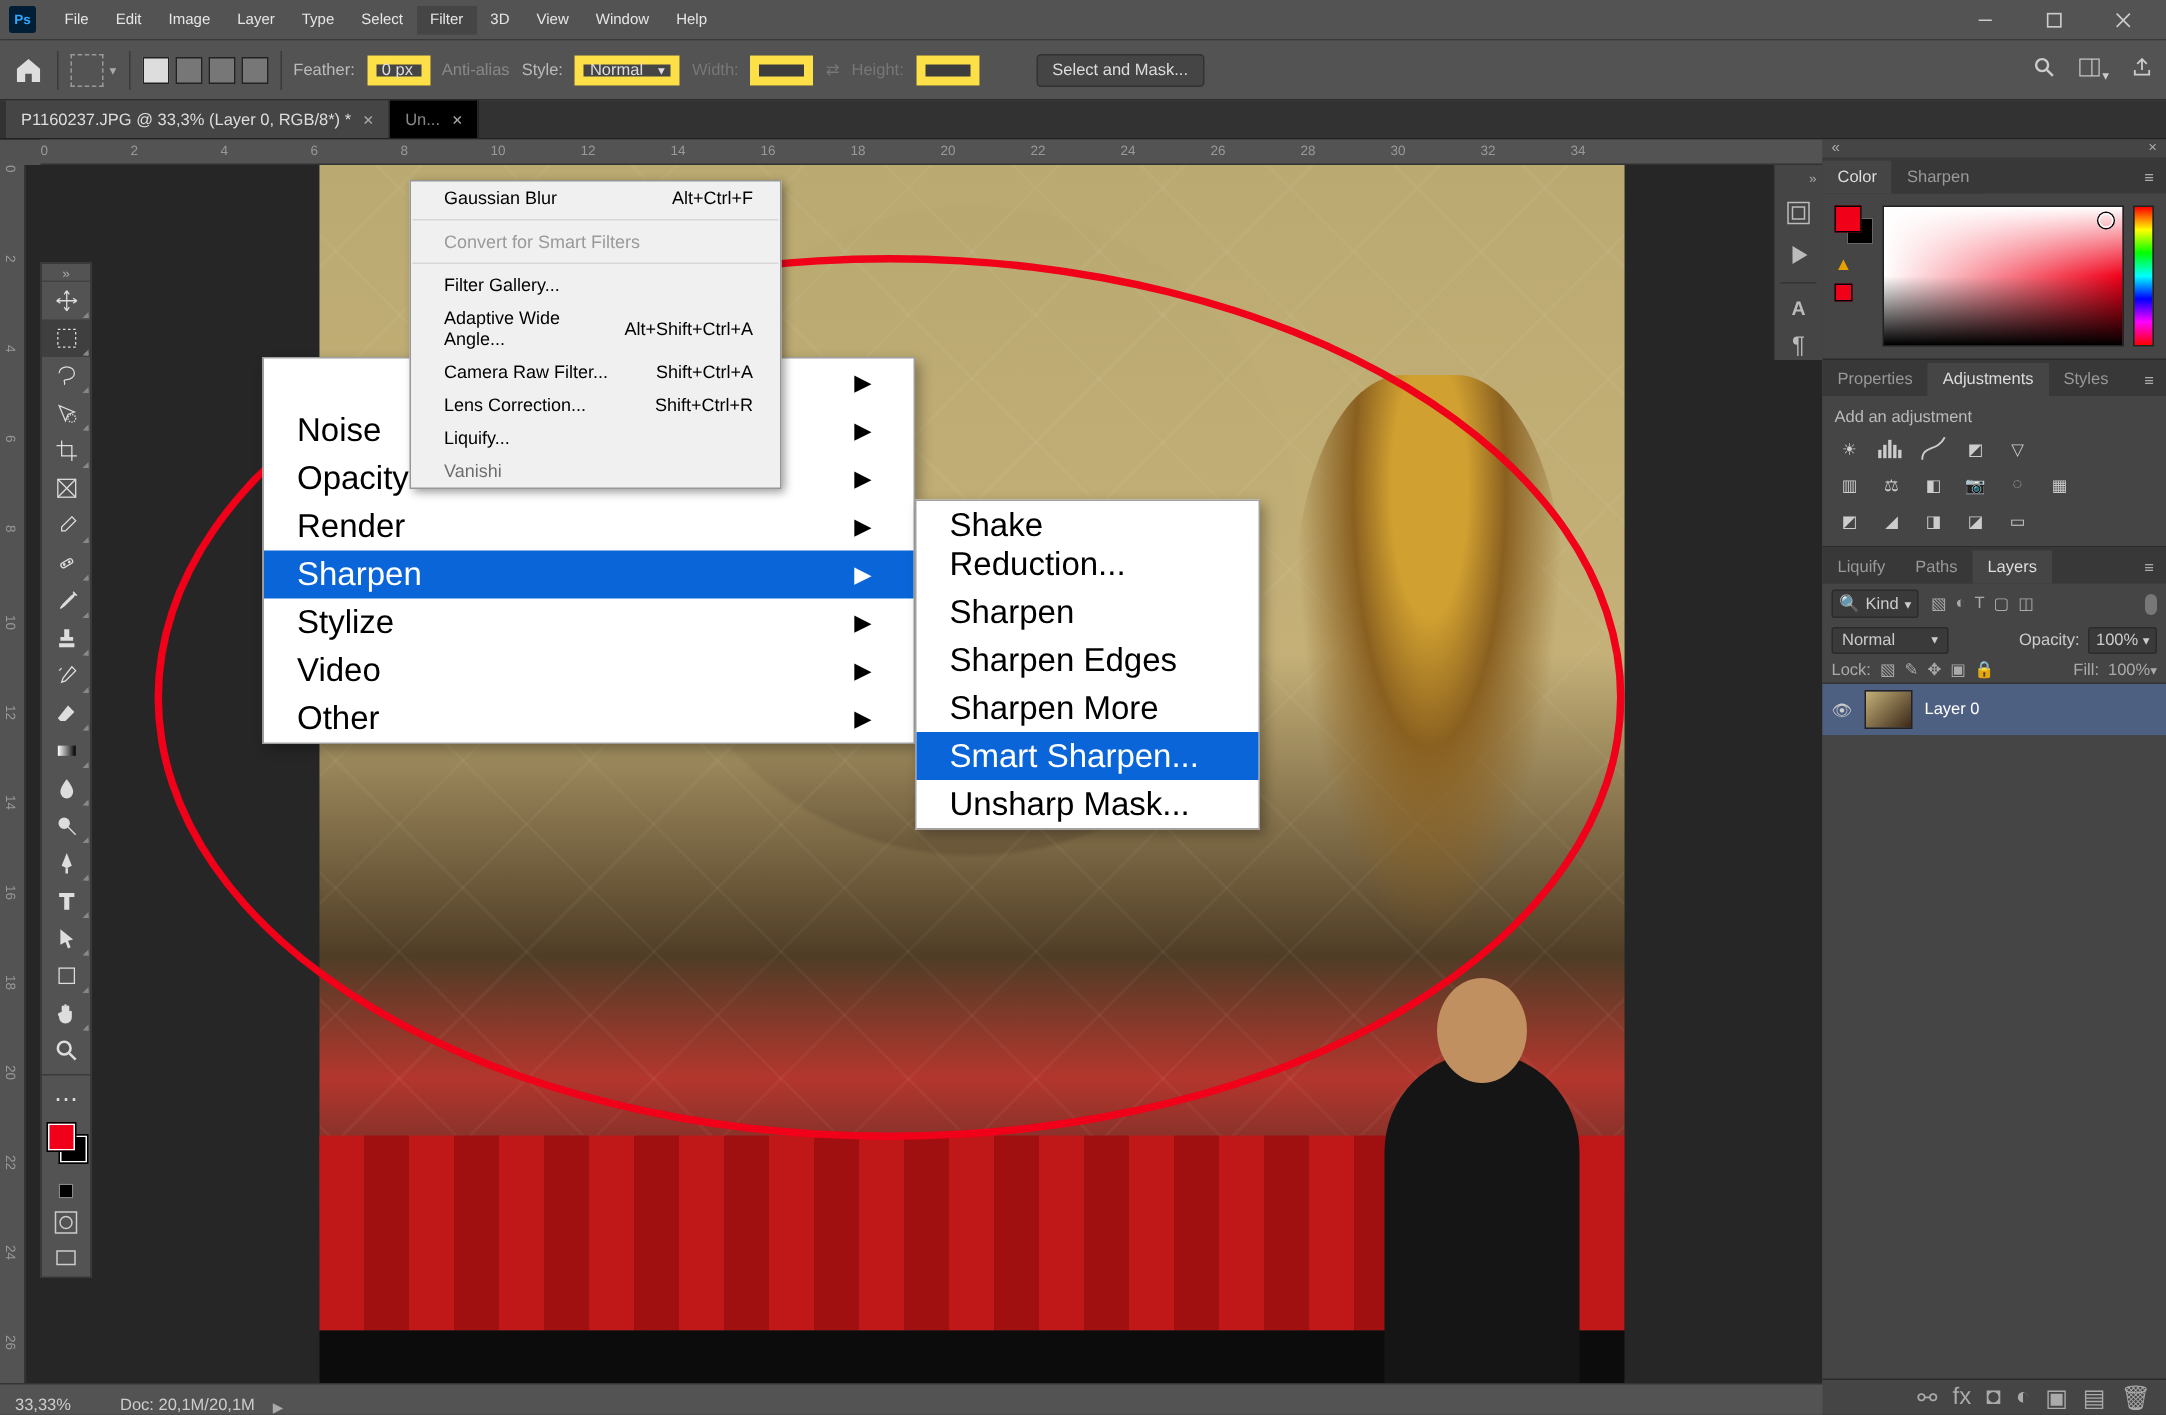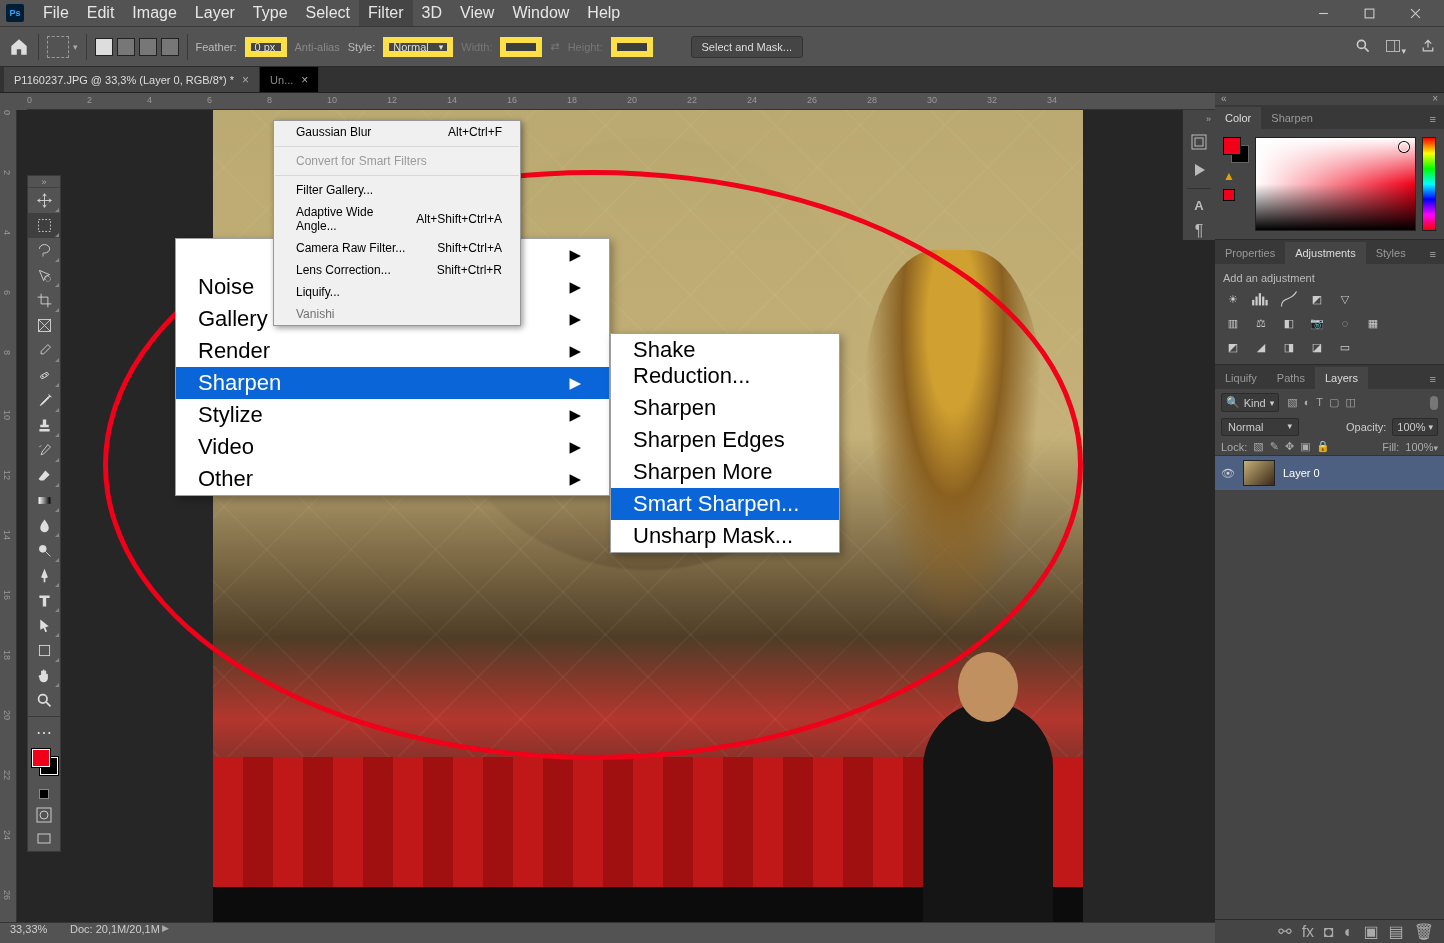--- a/index.html
+++ b/index.html
@@ -2,21 +2,21 @@
 <html><head>
 <meta charset="utf-8">
 <style>
 * { margin:0; padding:0; box-sizing:border-box; font-family:"Segoe UI",Tahoma,sans-serif; -webkit-font-smoothing:antialiased; user-select:none; }
 html,body { width:1444px; height:943px; background:#525252; overflow:hidden; color:#ccc; }
 body { position:relative; }
 
 
 .menubar { height:27px; background:#535353; display:flex; align-items:center; padding:0 6px; border-bottom:1px solid #383838; }
 .menubar .ps-logo { width:18px; height:18px; background:#001e36; color:#31a8ff; font-size:9px; font-weight:bold; display:flex; align-items:center; justify-content:center; border-radius:2px; margin-right:10px; }
-.menubar .menu-item { font-size:16px; padding:4px 9px; cursor:default; color:#e6e6e6; }
+.menubar .menu-item { font-size:10px; padding:4px 9px; cursor:default; color:#e6e6e6; }
 .menubar .menu-item.open { background:#454545; }
 .menubar .spacer { flex:1; }
 .winctl { width:46px; height:27px; display:flex; align-items:center; justify-content:center; color:#ccc; font-size:14px; }
 .winctl svg { width:11px; height:11px; }
 
 
 .optbar { height:40px; background:#535353; border-bottom:1px solid #2b2b2b; display:flex; align-items:center; padding:0 8px; gap:8px; font-size:11px; color:#bbb; }
 .optbar .home { width:22px; height:22px; display:flex; align-items:center; justify-content:center; color:#ddd; }
 .optbar .marquee-sel { border:1px dashed #999; width:22px; height:22px; display:flex; align-items:center; justify-content:center; }
 .optbar .drop { font-size:9px; color:#aaa; margin-left:-4px; }
@@ -84,21 +84,21 @@
 .bigmenu .row { padding:3px 28px 3px 22px; font-size:22px; display:flex; justify-content:space-between; align-items:center; }
 .bigmenu .row.hl { background:#0a66d8; color:#fff; }
 .bigmenu .arrow { font-size:15px; }
 
 
 .submenu2 { position:absolute; top:240px; left:610px; width:230px; background:#fff; color:#000; z-index:95; border:1px solid #a0a0a0; box-shadow:3px 3px 8px rgba(0,0,0,.3); }
 .submenu2 .row { padding:3px 22px; font-size:22px; }
 .submenu2 .row.hl { background:#0a66d8; color:#fff; }
 
 
-.statusbar { position:absolute; bottom:0; left:0; right:229px; height:21px; background:#535353; border-top:1px solid #343434; display:flex; align-items:flex-start; gap:2px; padding:0 10px; font-size:11px; color:#ccc; }
+.statusbar { position:absolute; bottom:0; left:0; right:229px; height:21px; background:#535353; border-top:1px solid #343434; display:flex; align-items:flex-end; gap:12px; padding:0 10px; font-size:11px; color:#ccc; }
 .statusbar .zoom { width:58px; }
 .statusbar .arrow { font-size:9px; color:#aaa; }
 
 
 .rcol { position:absolute; right:0; top:0; width:229px; height:850px; background:#454545; display:flex; flex-direction:column; }
 
 
 .ministrip { position:absolute; right:229px; top:17px; width:33px; height:130px; background:#454545; border-left:1px solid #2b2b2b; z-index:30; display:flex; flex-direction:column; align-items:center; gap:8px; padding-top:8px; }
 .ministrip .ic { width:20px; height:20px; display:flex; align-items:center; justify-content:center; color:#bbb; }
 .ministrip .coll { font-size:9px; color:#aaa; align-self:flex-end; margin-right:4px; margin-top:-4px;}
@@ -488,21 +488,21 @@
   <div class="bigmenu" style="padding-top:0">
     <div class="row" style="padding-left:200px">
         <span>ort</span>
         <span class="arrow">▶</span>
       </div>
     <div class="row">
         <span>Noise</span>
         <span class="arrow">▶</span>
       </div>
     <div class="row">
-        <span>Gallery</span>
+        <span>Opacity</span>
         <span class="arrow">▶</span>
       </div>
     <div class="row">
         <span>Render</span>
         <span class="arrow">▶</span>
       </div>
     <div class="row hl">
         <span>Sharpen</span>
         <span class="arrow">▶</span>
       </div>

